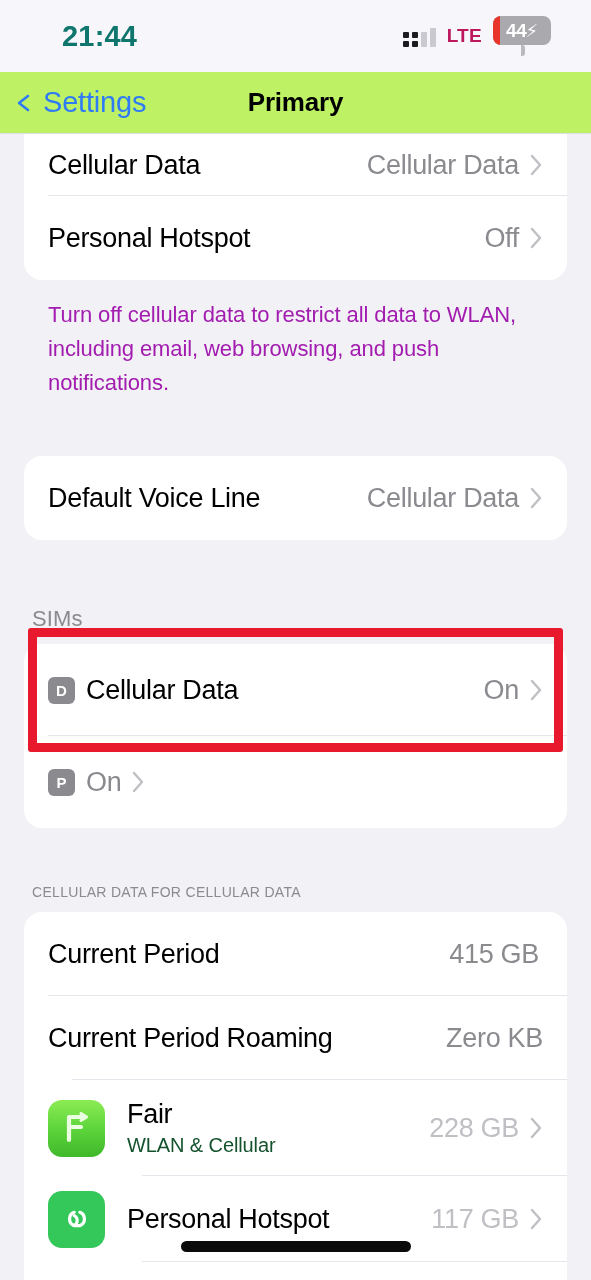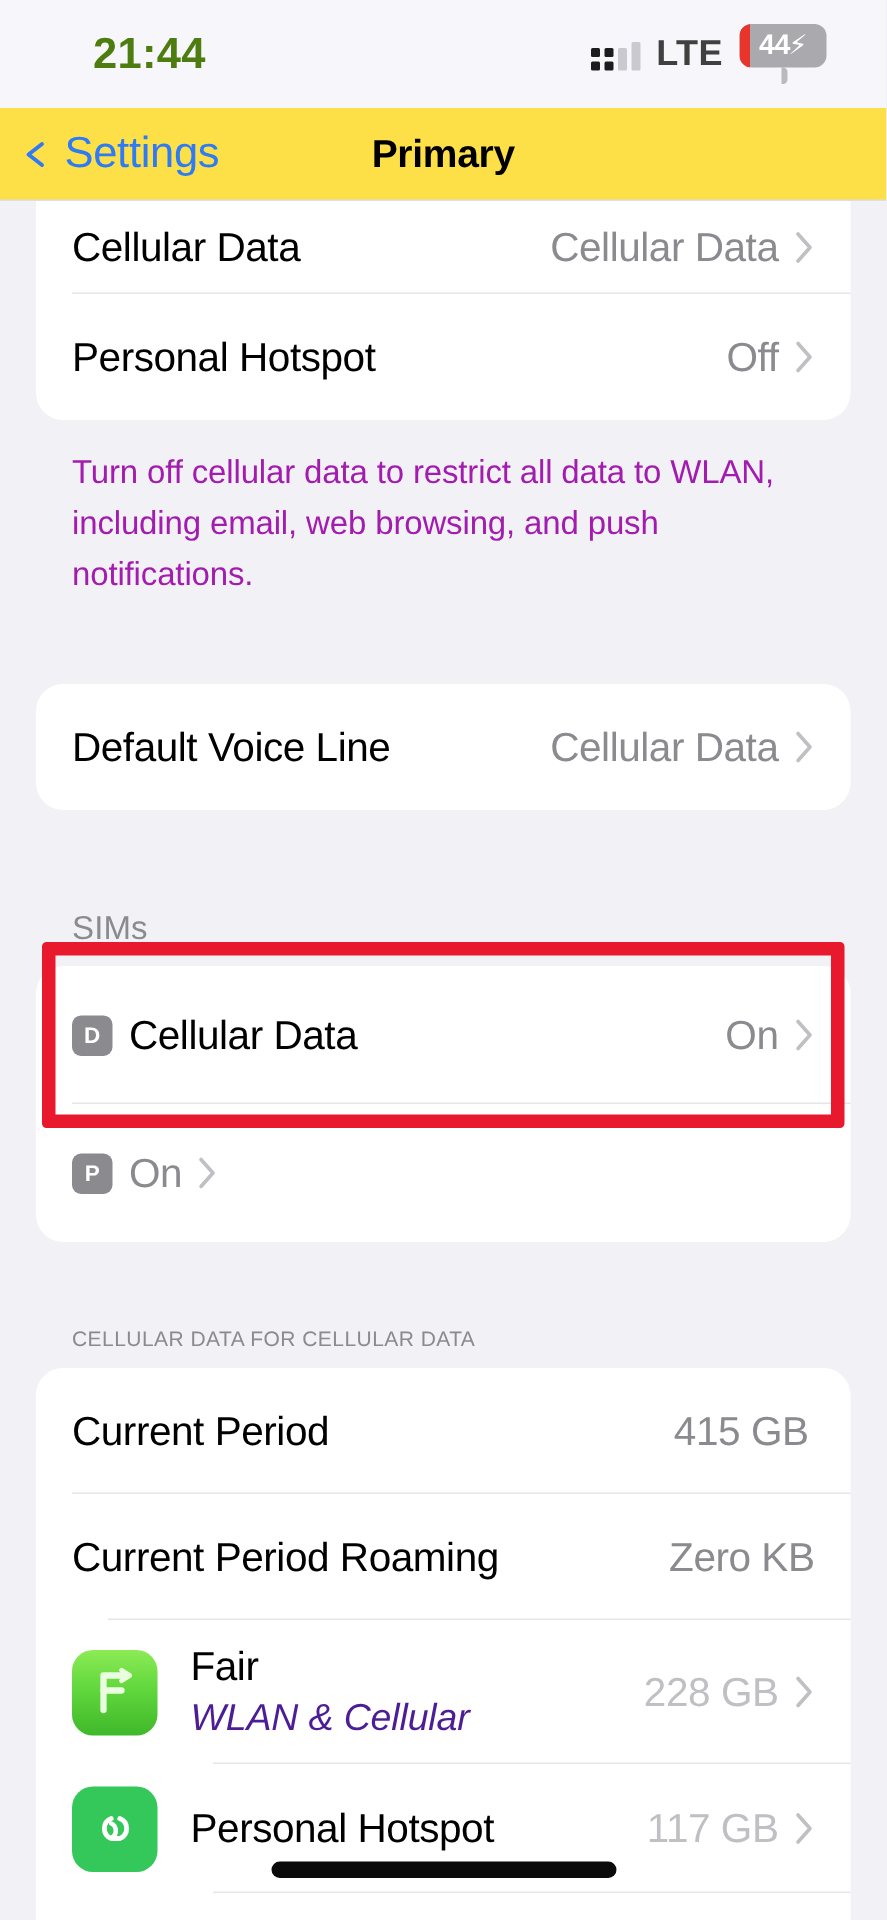--- a/index.html
+++ b/index.html
@@ -12,51 +12,51 @@
   }
   .phone { position:relative; width:591px; height:1280px; background:#f2f1f6; overflow:hidden; }
 
   
   .statusbar{
     position:absolute; top:0; left:0; right:0; height:72px;
     background:#f7f6fa;
     display:flex; align-items:center; justify-content:space-between;
     padding:0 40px 0 62px;
   }
-  .clock{ font-size:29px; font-weight:bold; color:#4d7c0f; letter-spacing:.2px; }
+  .clock{ font-size:29px; font-weight:bold; color:#0f766e; letter-spacing:.2px; }
   .status-right{ display:flex; align-items:center; gap:11px; }
 
   
   .signal{ display:flex; align-items:flex-end; gap:3px; height:21px; }
   .sig-col{ display:flex; flex-direction:column; justify-content:flex-end; gap:3px; }
   .dot{ width:6px; height:6px; border-radius:1px; }
   .bar{ width:6px; border-radius:1px; }
   .on{ background:#1c1c1e; }
   .off{ background:#c9c9cf; }
 
-  .lte{ font-size:24px; font-weight:bold; color:#404040; letter-spacing:.3px; }
+  .lte{ font-size:19px; font-weight:bold; color:#be185d; letter-spacing:.3px; }
 
   .battery{ position:relative; display:flex; align-items:center;flex-direction:column; }
   .batt-body{
     width:58px; height:29px; border-radius:8px; background:#a9a9ae;
     display:flex; align-items:center; justify-content:center;
     position:relative; overflow:hidden;
   }
   .batt-level{ position:absolute; left:0; top:0; bottom:0; width:7px; background:#e8342a; }
   .batt-text{
     position:relative; z-index:2; color:#fff; font-size:19px; font-weight:bold;
     display:flex; align-items:center; letter-spacing:-.3px;
   }
   .bolt{ font-size:18px; margin-left:-1px; }
   .batt-cap{ width:4px; height:11px; background:#b9b9be; border-radius:0 3px 3px 0; margin-left:2px; }
 
   
   .navbar{
     position:absolute; top:72px; left:0; right:0; height:62px;
-    background:#fde047;
+    background:#bef264;
     display:flex; align-items:center;
     border-bottom:1px solid #dfdee4;
   }
   .back{
     display:flex; align-items:center; gap:9px;
     position:absolute; left:14px; cursor:pointer;
   }
   .chev-back{ width:20px; height:20px; }
   .back-label{ color:#2f7bf6; font-size:29px; letter-spacing:-.2px; }
   .nav-title{
@@ -81,21 +81,21 @@
   }
   .row-label{ font-size:27px; color:#000; letter-spacing:-.3px; flex:1; }
   .row-value{ font-size:27px; color:#8a8a8f; letter-spacing:-.3px; margin-right:10px; }
   .chev{ width:14px; height:24px; flex:0 0 auto; }
 
   .footnote{
     color:#a21caf; font-size:22px; line-height:1.55;
     padding:18px 46px 0 48px; letter-spacing:-.1px;
   }
   .group-header{
-    color:#8a8a8f; font-size:22px; padding:0 0 12px 48px; letter-spacing:.1px;
+    color:#8a8a8f; font-size:22px; padding:0 0 12px 32px; letter-spacing:.1px;
   }
   .group-header.caps{ font-size:14px; letter-spacing:.3px; }
   .spacer-56{ height:56px; }
   .spacer-66{ height:66px; }
 
   
   .sim-badge{
     width:27px; height:27px; border-radius:6px; background:#8a8a8f;
     color:#fff; font-size:15px; font-weight:bold;
     display:flex; align-items:center; justify-content:center;
@@ -111,21 +111,21 @@
 
   
   .app-row{ display:flex; align-items:center; min-height:96px; padding:0 24px 0 24px; position:relative; }
   .app-row .sep{ position:absolute; left:118px; right:0; bottom:0; height:1px; background:#e6e5eb; }
   .app-icon{
     width:57px; height:57px; border-radius:14px; flex:0 0 auto; margin-right:22px;
     display:flex; align-items:center; justify-content:center; overflow:hidden;
   }
   .app-texts{ flex:1; display:flex; flex-direction:column; justify-content:center; gap:4px; }
   .app-name{ font-size:27px; color:#000; letter-spacing:-.3px; }
-  .app-sub{ font-size:25px; color:#4c1d95; letter-spacing:-.1px;font-style:italic; }
+  .app-sub{ font-size:20px; color:#14532d; letter-spacing:-.1px; }
 
   .home-indicator{
     position:absolute; left:50%; transform:translateX(-50%);
     bottom:28px; width:230px; height:11px; border-radius:6px; background:#0b0b0b; z-index:9;
   }
 </style>
 </head>
 <body>
 
 <div class="phone">

